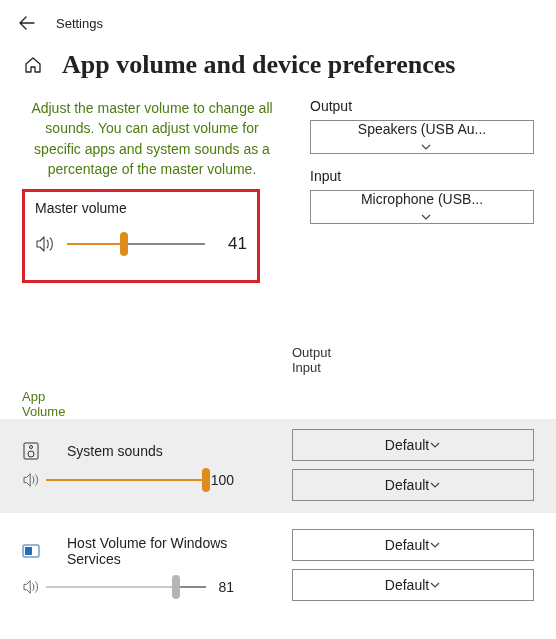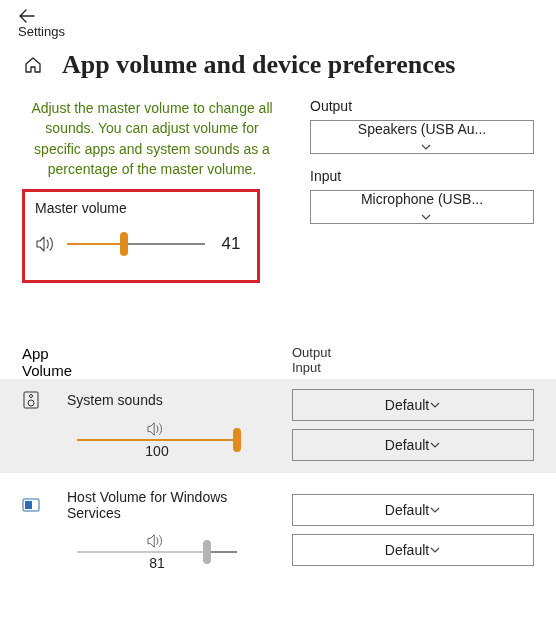--- a/index.html
+++ b/index.html
@@ -1,17 +1,17 @@
 <!DOCTYPE html>
 <html><head>
 <meta charset="utf-8">
 <style>
   html,body{margin:0;padding:0;font-family:"Segoe UI",Arial,sans-serif;background:#fff;color:#222;font-size:14px;}
   body{width:556px;height:639px;overflow:hidden;}
-  .topbar{display:flex;padding:8px 24px 0 18px;height:30px;flex-direction:column;}
+  .topbar{display:flex;align-items:center;padding:8px 24px 0 18px;height:30px;}
   .back-btn{width:18px;height:18px;display:flex;align-items:center;justify-content:center;margin-right:20px;cursor:pointer;}
   .topbar-title{font-size:13px;}
   .header-row{display:flex;align-items:center;padding:12px 22px 18px 22px;font-family:Liberation Serif, serif;}
   .home-btn{width:22px;height:22px;display:flex;align-items:center;justify-content:center;margin-right:18px;cursor:pointer;}
   .page-title{font-size:26px;font-weight:600;letter-spacing:0;}
   .content{padding:0 22px;}
   .intro-row{display:flex;gap:28px;align-items:flex-start;}
   .description{width:260px;color:#4d7c0f;font-size:14px;line-height:1.45;text-align:center;}
   .device-col{flex:1;min-width:180px;}
   .dev-label{font-size:14px;margin-bottom:6px;margin-top:0;}
@@ -21,36 +21,36 @@
   .dd-chevron{margin-left:8px;flex:0 0 auto;}
   .master-box{border:3px solid #d62329;margin-top:10px;width:238px;padding:8px 10px 26px 10px;box-sizing:border-box;}
   .master-label{font-size:14px;margin-bottom:18px;}
   .vol-row{display:flex;align-items:center;gap:10px;}
   .vol-icon{width:22px;flex:0 0 auto;color:#555;}
   .slider{flex:1;position:relative;}
   .track{height:2px;background:#888;position:relative;}
   .fill{position:absolute;left:0;top:0;height:2px;background:#e08c1c;}
   .thumb{position:absolute;top:50%;transform:translate(-50%,-50%);width:8px;height:24px;border-radius:4px;background:#e08c1c;}
   .thumb.gray{background:#b5b5b5;}
-  .vol-val{width:32px;text-align:center;font-size:17px;}
+  .vol-val{width:32px;text-align:right;font-size:17px;}
   .app-table{margin-top:62px;}
   .table-head{display:flex;}
-  .th-left{width:270px;font-size:15px;color:#000000;}
+  .th-left{width:270px;font-size:13px;color:#4d7c0f;margin-top:44px;}
   .th-right{flex:1;font-size:13px;color:#333;}
   .th-sub{display:block;}
   .app-row{padding:8px 0 10px 0;}
   .app-row.shaded{background:#eee;margin-left:-22px;margin-right:-22px;padding-left:22px;padding-right:22px;padding-top:10px;padding-bottom:12px;}
   .app-flex{display:flex;align-items:center;}
   .app-left{width:270px;}
   .app-name-row{display:flex;align-items:center;gap:27px;margin-bottom:12px;}
   .app-icon{width:18px;height:18px;flex:0 0 auto;}
   .app-name{font-size:14px;}
   .app-right{flex:1;display:flex;flex-direction:column;gap:8px;box-sizing:border-box;}
   .mini-dd{border:1px solid #8a8a8a;height:30px;display:flex;align-items:center;justify-content:center;padding:0 10px;cursor:pointer;font-size:14px;}
-  .app-vol-row{display:flex;align-items:center;gap:2px;flex-direction:column;}
+  .app-vol-row{display:flex;align-items:center;gap:2px;}
   .app-vol-row .slider{width:160px;flex:0 0 auto;}
   .app-vol-row .vol-val{font-size:14px;width:26px;}
   svg{display:block;}
 </style>
 </head>
 <body>
 
 <div class="topbar">
   <div class="back-btn">
     <svg width="16" height="16" viewBox="0 0 16 16">

